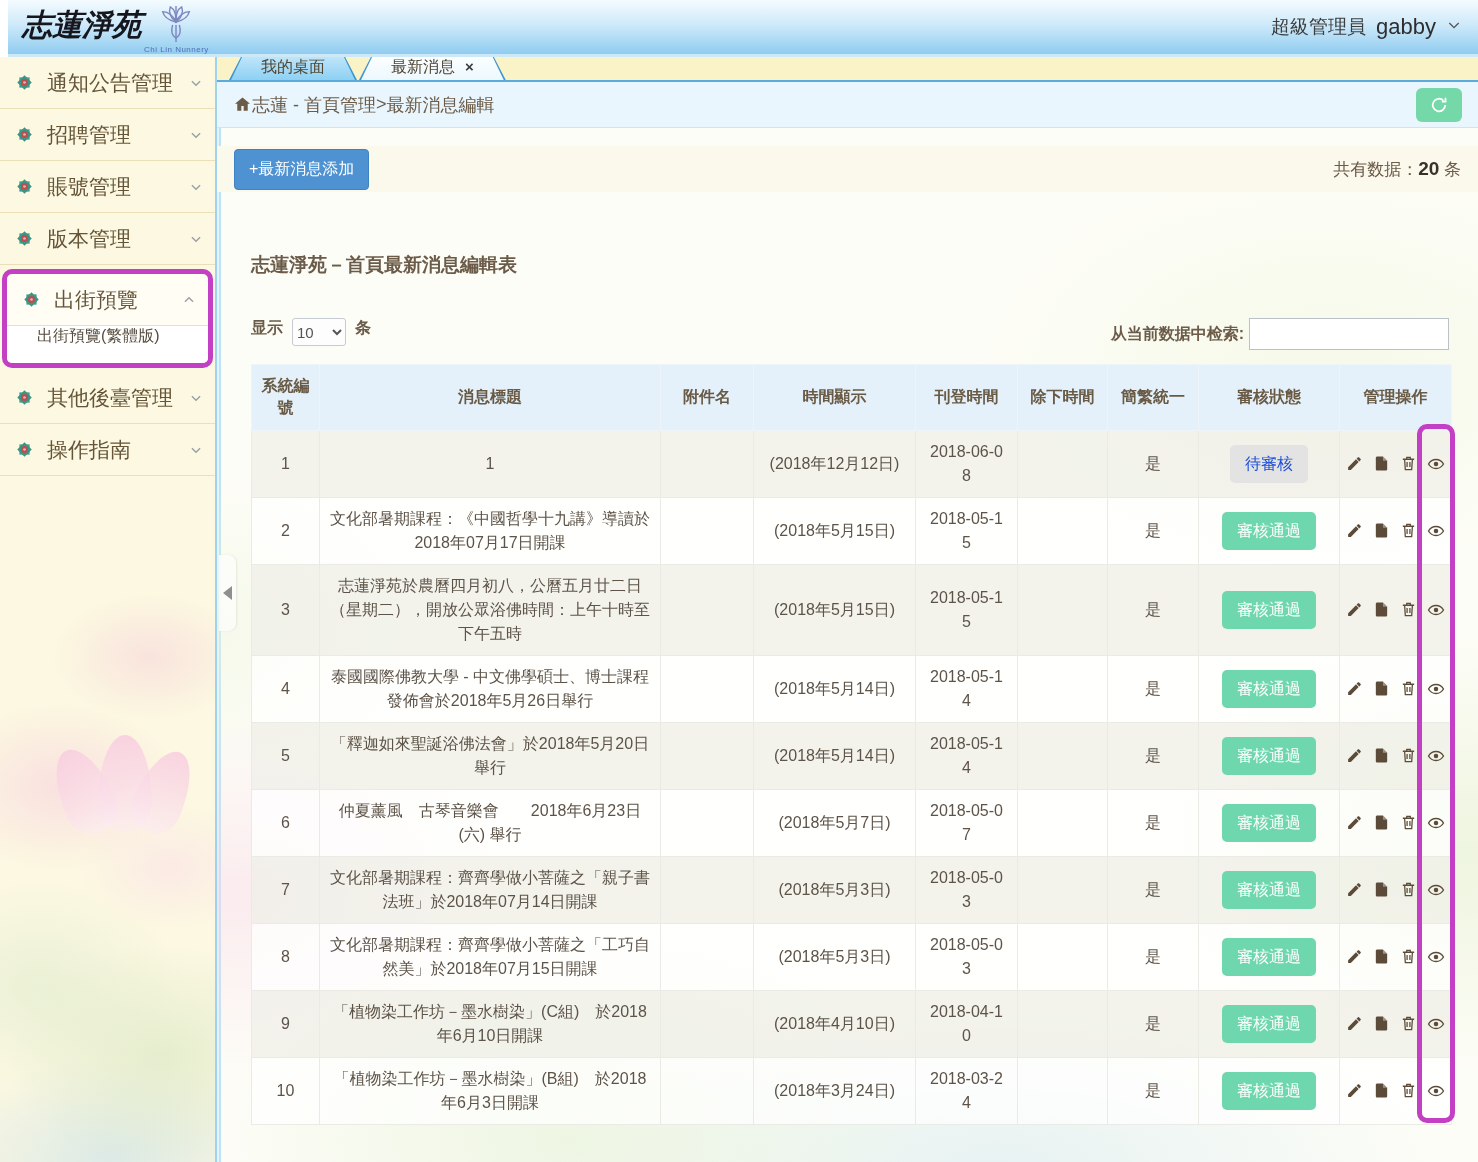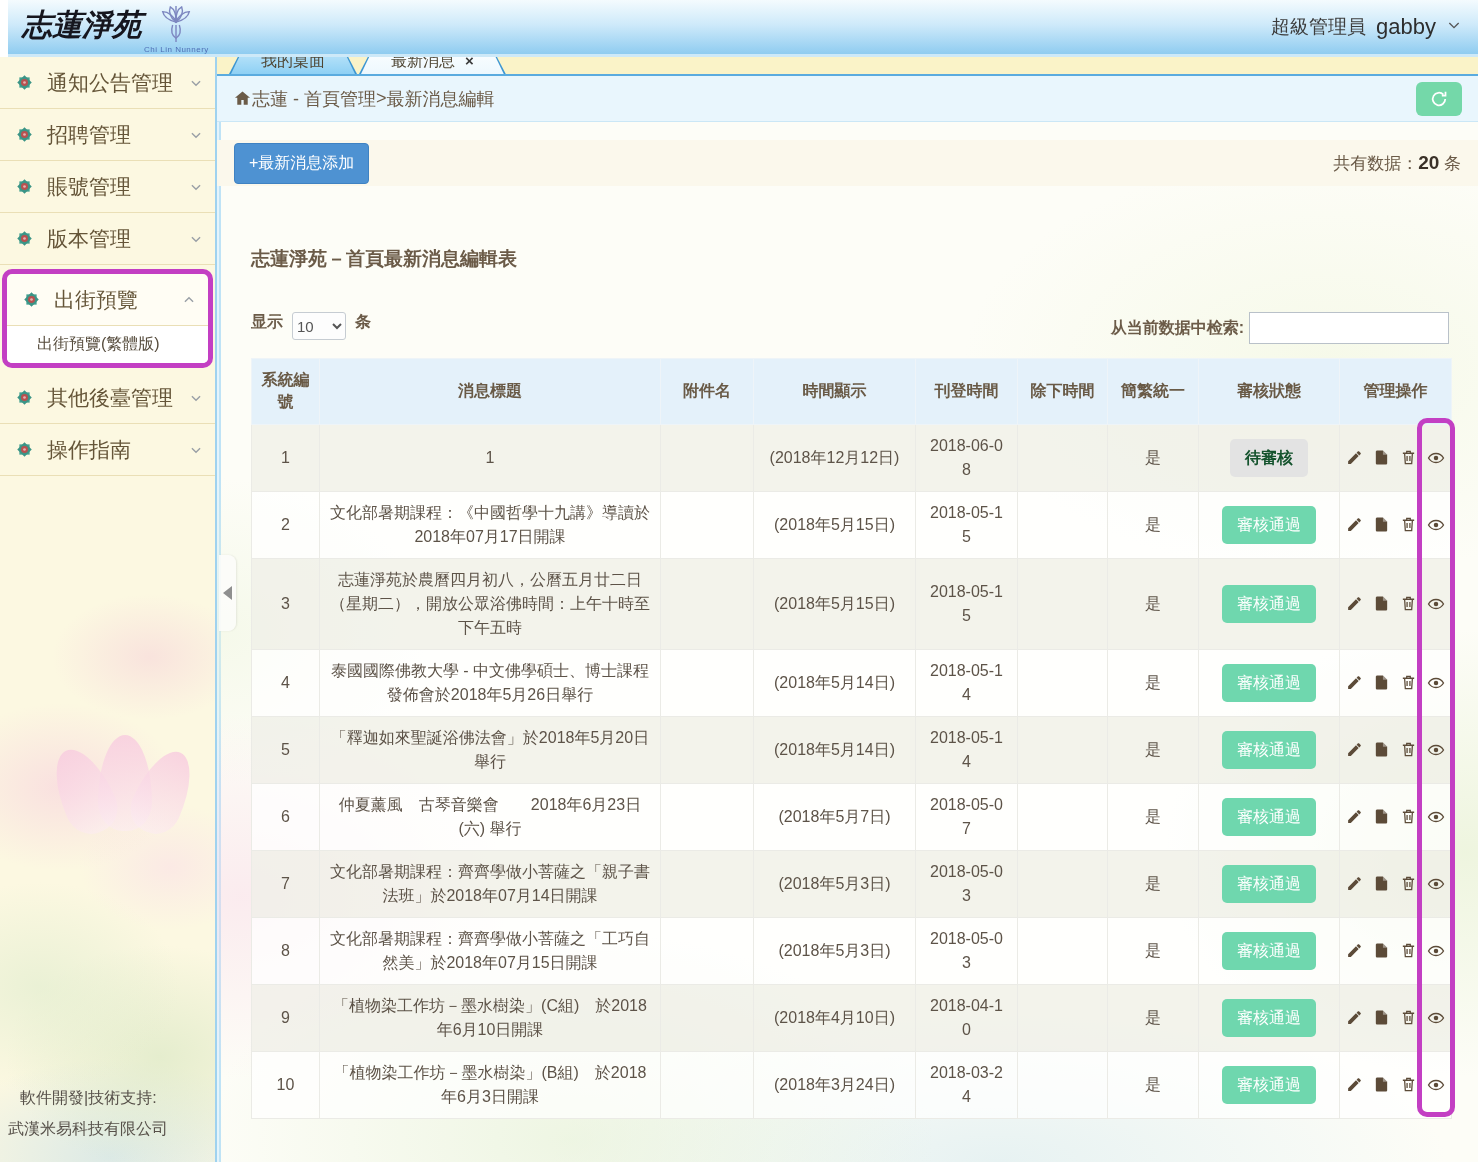--- a/index.html
+++ b/index.html
@@ -34,21 +34,21 @@
   .petal { position:absolute; pointer-events:none;
     background:linear-gradient(rgba(248,205,223,.85), rgba(252,236,243,.55));
     border-radius:50% 50% 46% 46% / 70% 70% 30% 30%; }
   .side-nav { position:relative; }
   .side-item { height:52px; display:flex; align-items:center; gap:13px; padding:0 12px 0 15px;
     border-bottom:1px solid #eadfb6; color:#655538; font-size:21px; cursor:pointer; position:relative; background:transparent; }
   .side-item .chev { margin-left:auto; display:flex; }
   .hl-box { border:5px solid #c33fc3; border-radius:10px; margin:4px 2px; overflow:hidden; background:#fffdf4; }
   .hl-box .side-item { border-bottom:1px solid #eadfb6; }
   .side-sub { background:#ffffff; }
-  .side-sub-item { height:37px; display:flex; align-items:center; padding-left:30px;
+  .side-sub-item { height:37px; display:flex; align-items:flex-start; padding-left:30px;
     font-size:16px; color:#564c3d; cursor:pointer; }
   .side-footer { position:absolute; left:0; bottom:18px; width:100%; font-size:16px; color:#57514a;
     line-height:1.95; z-index:3; }
   .side-footer .l1 { padding-left:20px; }
   .side-footer .l2 { padding-left:8px; }
 
   
   .content { position:absolute; top:57px; left:215px; width:1263px; height:1105px;
     background:#fdfdf7; border-left:2px solid #9fd2ef;
     box-shadow:inset 2px 0 0 #e4f4fc, inset 4px 0 0 #bfe3f6; z-index:1; }
@@ -56,21 +56,21 @@
     background:
       radial-gradient(520px 300px at 88% 28%, rgba(240,246,221,.55), transparent 70%),
       radial-gradient(430px 320px at 99% 72%, rgba(226,238,203,.55), transparent 70%),
       radial-gradient(380px 260px at 2% 76%, rgba(248,214,228,.45), transparent 70%),
       radial-gradient(520px 300px at 28% 98%, rgba(223,238,207,.50), transparent 70%),
       radial-gradient(640px 220px at 62% 100%, rgba(213,233,238,.55), transparent 70%),
       radial-gradient(300px 220px at 0% 52%, rgba(236,244,219,.45), transparent 70%); }
   .content-inner { position:relative; z-index:1; }
 
   
-  .tabbar { height:19px; background:#faf3c8; border-bottom:2px solid #5aabdf;
+  .tabbar { height:25px; background:#faf3c8; border-bottom:2px solid #5aabdf;
     display:flex; align-items:flex-end; padding-left:12px; gap:2px; }
   .tab-outer { clip-path:polygon(15px 0, calc(100% - 15px) 0, 100% 100%, 0 100%);
     background:#3d96d2; padding:2px 2px 0 2px; cursor:pointer; }
   .tab-inner { clip-path:polygon(13px 0, calc(100% - 13px) 0, 100% 100%, 0 100%);
     background:linear-gradient(#c6e9fb,#8ed0f4); height:27px; line-height:27px; padding:0 30px;
     font-size:16px; color:#4f4634; display:flex; align-items:center; gap:10px; }
   .tab-outer.active .tab-inner { background:linear-gradient(#fdffff,#edf8fe); }
   .tab-close { font-weight:bold; color:#3c3c3c; font-size:15px; line-height:1; cursor:pointer; }
 
   
@@ -101,21 +101,21 @@
   .table-wrap { position:relative; width:1200px; margin-top:14px; }
   table { width:1200px; border-collapse:collapse; table-layout:fixed; }
   th { background:#e4f1fa; color:#695a46; font-size:16px; font-weight:bold;
     padding:10px 6px; border:1px solid #eef4f8; line-height:1.4; }
   td { font-size:16px; color:#5d5348; text-align:center; padding:9px 8px;
     border:1px solid #ebebe6; line-height:1.5; vertical-align:middle; word-break:break-word; }
   tr.odd td  { background:rgba(240,239,232,.78); }
   tr.even td { background:rgba(255,255,255,.72); }
   td.pub { word-break:break-all; padding:9px 11px; }
   .badge { display:inline-block; padding:7px 15px; border-radius:5px; font-size:16px; cursor:pointer; }
-  .badge.pending  { background:#e3e3e3; color:#14532d;font-weight:bold; }
+  .badge.pending  { background:#e3e3e3; color:#1d4ed8; }
   .badge.approved { background:#6fd7ae; color:#ffffff; }
   .actions { display:flex; justify-content:center; align-items:center; gap:10px; }
   .act { display:flex; cursor:pointer; }
   .eye-highlight { position:absolute; top:60px; bottom:2px; right:-4px; width:38px;
     border:5px solid #c33fc3; border-radius:10px; pointer-events:none; }
 
   
   .collapse-handle { position:absolute; left:2px; top:498px; width:17px; height:76px;
     background:rgba(252,252,250,.9); border-radius:0 8px 8px 0; display:flex; align-items:center;
     justify-content:center; cursor:pointer; z-index:4; box-shadow:1px 0 2px rgba(0,0,0,.08); }
@@ -273,24 +273,20 @@
           <svg width="14" height="14" viewBox="0 0 24 24" fill="none" stroke="#9aa0a6" stroke-width="2.4">
             <path d="M5 9l7 7 7-7"></path>
           </svg>
         </span>
       </div>
     </div>
 
   <div class="petal" style="left:58px; top:690px; width:52px; height:88px; transform:rotate(-24deg);"></div>
   <div class="petal" style="left:98px; top:678px; width:54px; height:96px;"></div>
   <div class="petal" style="left:138px; top:692px; width:50px; height:86px; transform:rotate(24deg);"></div>
-  <div class="side-footer">
-    <div class="l1">軟件開發|技術支持:</div>
-    <div class="l2">武漢米易科技有限公司</div>
-  </div>
 </div>
 
 <div class="content">
   <div class="collapse-handle">
     <span class="tri-left"></span>
   </div>
   <div class="content-inner">
 
     <div class="tabbar">
       <div class="tab-outer">

